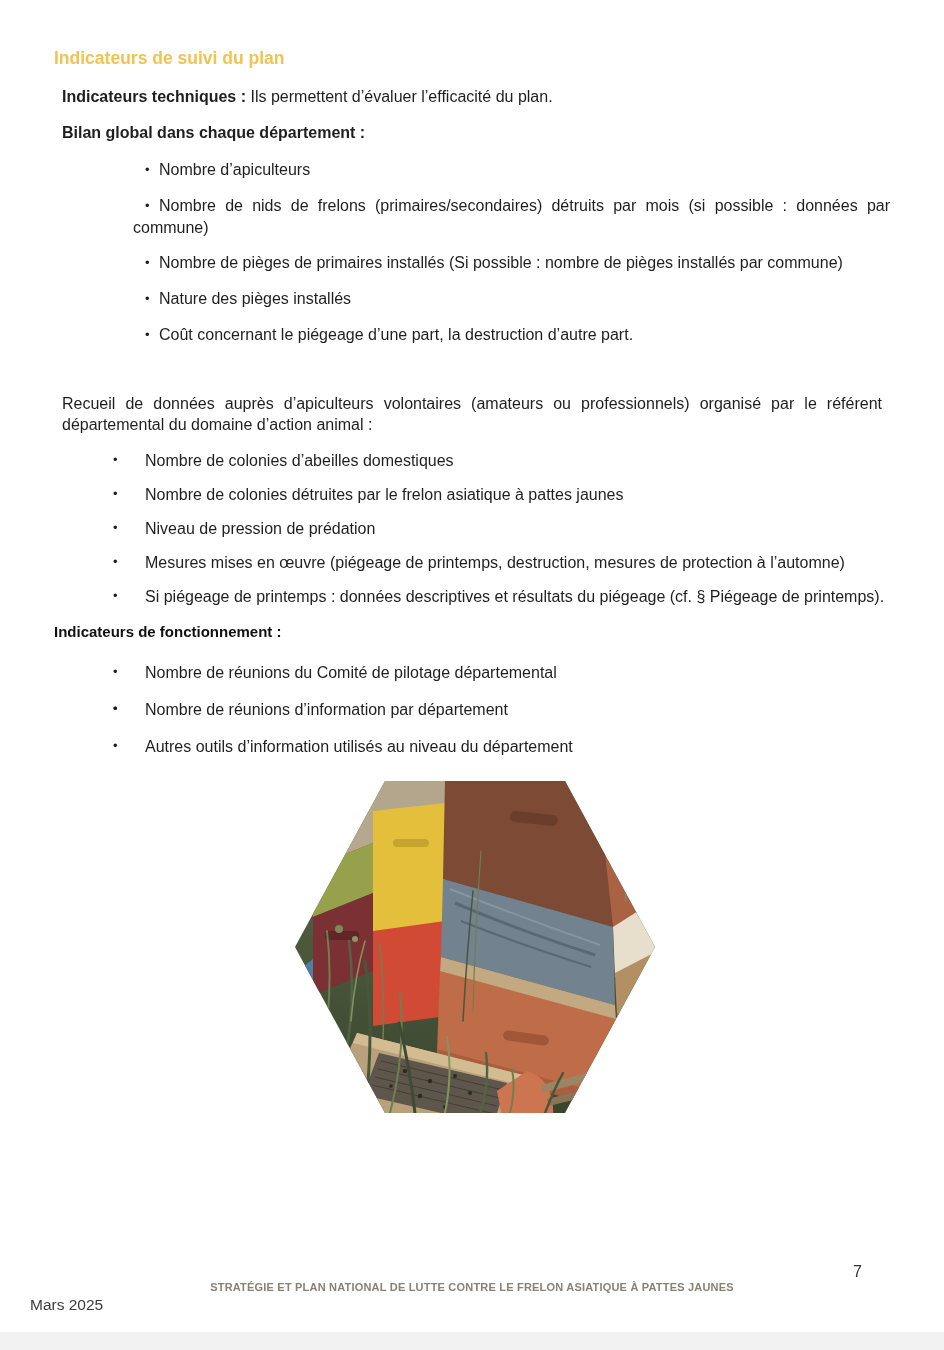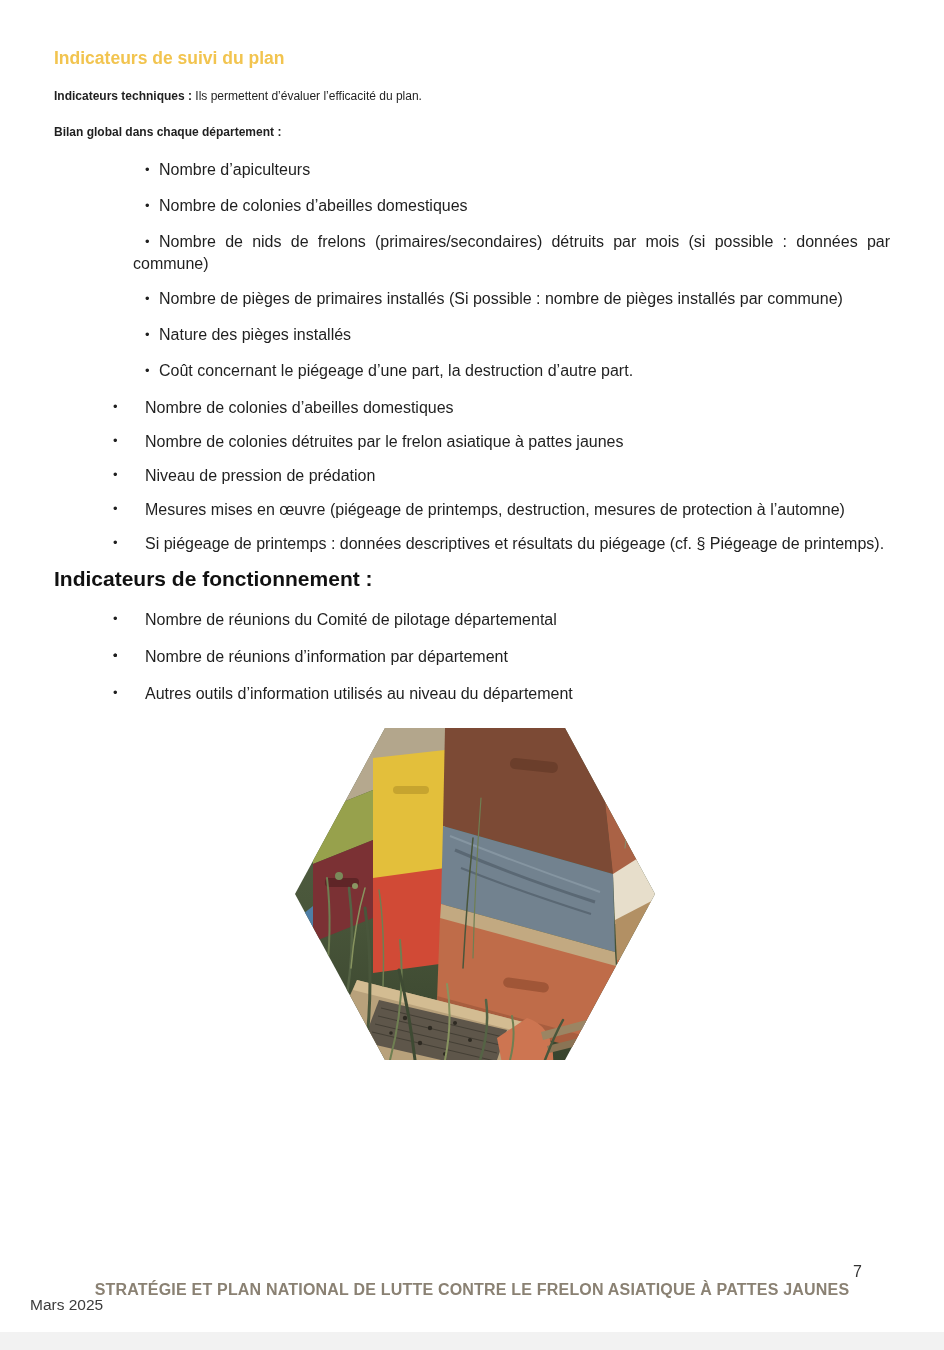--- a/index.html
+++ b/index.html
@@ -4,66 +4,66 @@
 <style>
   html,body{margin:0;padding:0;}
   .page{
     position:relative;width:944px;height:1350px;background:#ffffff;overflow:hidden;
     font-family:"Liberation Sans",sans-serif;color:#1f1f1f;
   }
   .content{padding:0 54px;}
   .h-accent{
     margin:48px 0 0;font-size:17.5px;line-height:21px;font-weight:bold;color:#F2C44F;
   }
-  p{margin:0;font-size:12px;line-height:21px;}
+  p{margin:8px;font-size:16px;line-height:21px;}
   .lead{margin-top:17px;}
   .lead b{font-weight:bold;}
   .bilan-intro{margin-top:15px;font-weight:bold;}
   .just{text-align:justify;}
   ul{list-style:none;margin:0;padding:0;font-size:16px;line-height:21px;}
   .group1{margin:16px 0 0 79px;}
   .group1 li{margin-bottom:14px;text-indent:12px;}
   .group1 .blt{display:inline-block;width:0;text-indent:0;margin-right:14px;transform:translateY(-1px);font-size:13px;}
   .group1 .blt::after{content:"";}
   .hang li{position:relative;padding-left:91px;}
   .hang .blt{position:absolute;left:59px;top:0;font-size:13px;transform:translateY(-1px);}
   .group2{margin-top:15px;}
   .group2 li{margin-bottom:13px;}
   .recueil{margin-top:47px;}
-  .h-bold{margin:14px 0 7px;font-size:21px;line-height:21px;font-weight:bold;color:#111;}
+  .h-bold{margin:14px 0 7px;font-size:15px;line-height:21px;font-weight:bold;color:#111;}
   .group3{margin-top:20px;}
   .group3 li{margin-bottom:16px;}
   .hex-figure{margin:24px 0 0 241px;width:360px;height:332px;}
   .footer-date{position:absolute;left:30px;top:1296px;font-size:15.5px;color:#3c3c3c;}
   .footer-title{position:absolute;left:0;top:1281px;width:944px;text-align:center;
-    font-size:16px;font-weight:bold;letter-spacing:0.2px;color:#8a8173;}
+    font-size:11px;font-weight:bold;letter-spacing:0.2px;color:#8a8173;}
   .footer-page{position:absolute;left:853px;top:1263px;font-size:16px;color:#333;}
   .bottom-bar{position:absolute;left:0;bottom:0;width:944px;height:18px;background:#f2f2f2;}
 </style>
 </head>
 <body>
 
 <div class="page">
   <div class="content">
 
     <h1 class="h-accent">Indicateurs de suivi du plan</h1>
 
     <p class="lead"><b>Indicateurs techniques :</b><span> Ils permettent d’évaluer l’efficacité du plan.</span></p>
 
     <p class="bilan-intro">Bilan global dans chaque département :</p>
 
     <ul class="group1">
       <li class="just"><span class="blt">•</span><span>Nombre d’apiculteurs</span></li>
-      <li class="just"><span class="blt">•</span><span>Nombre de colonies d’abeilles domestiques</span></li>
       <li class="just"><span class="blt">•</span><span>Nombre de nids de frelons (primaires/secondaires) détruits par mois (si possible : données par commune)</span></li>
       <li class="just"><span class="blt">•</span><span>Nombre de pièges de primaires installés (Si possible : nombre de pièges installés par commune)</span></li>
       <li class="just"><span class="blt">•</span><span>Nature des pièges installés</span></li>
       <li class="just"><span class="blt">•</span><span>Coût concernant le piégeage d’une part, la destruction d’autre part.</span></li>
     </ul>
 
+    <p class="recueil just">Recueil de données auprès d’apiculteurs volontaires (amateurs ou professionnels) organisé par le référent départemental du domaine d’action animal :</p>
 
     <ul class="group2 hang">
       <li><span class="blt">•</span><span>Nombre de colonies d’abeilles domestiques</span></li>
       <li><span class="blt">•</span><span>Nombre de colonies détruites par le frelon asiatique à pattes jaunes</span></li>
       <li><span class="blt">•</span><span>Niveau de pression de prédation</span></li>
       <li class="just"><span class="blt">•</span><span>Mesures mises en œuvre (piégeage de printemps, destruction, mesures de protection à l’automne)</span></li>
       <li class="just"><span class="blt">•</span><span>Si piégeage de printemps : données descriptives et résultats du piégeage (cf. § Piégeage de printemps).</span></li>
     </ul>
 
     <h2 class="h-bold">Indicateurs de fonctionnement :</h2>

